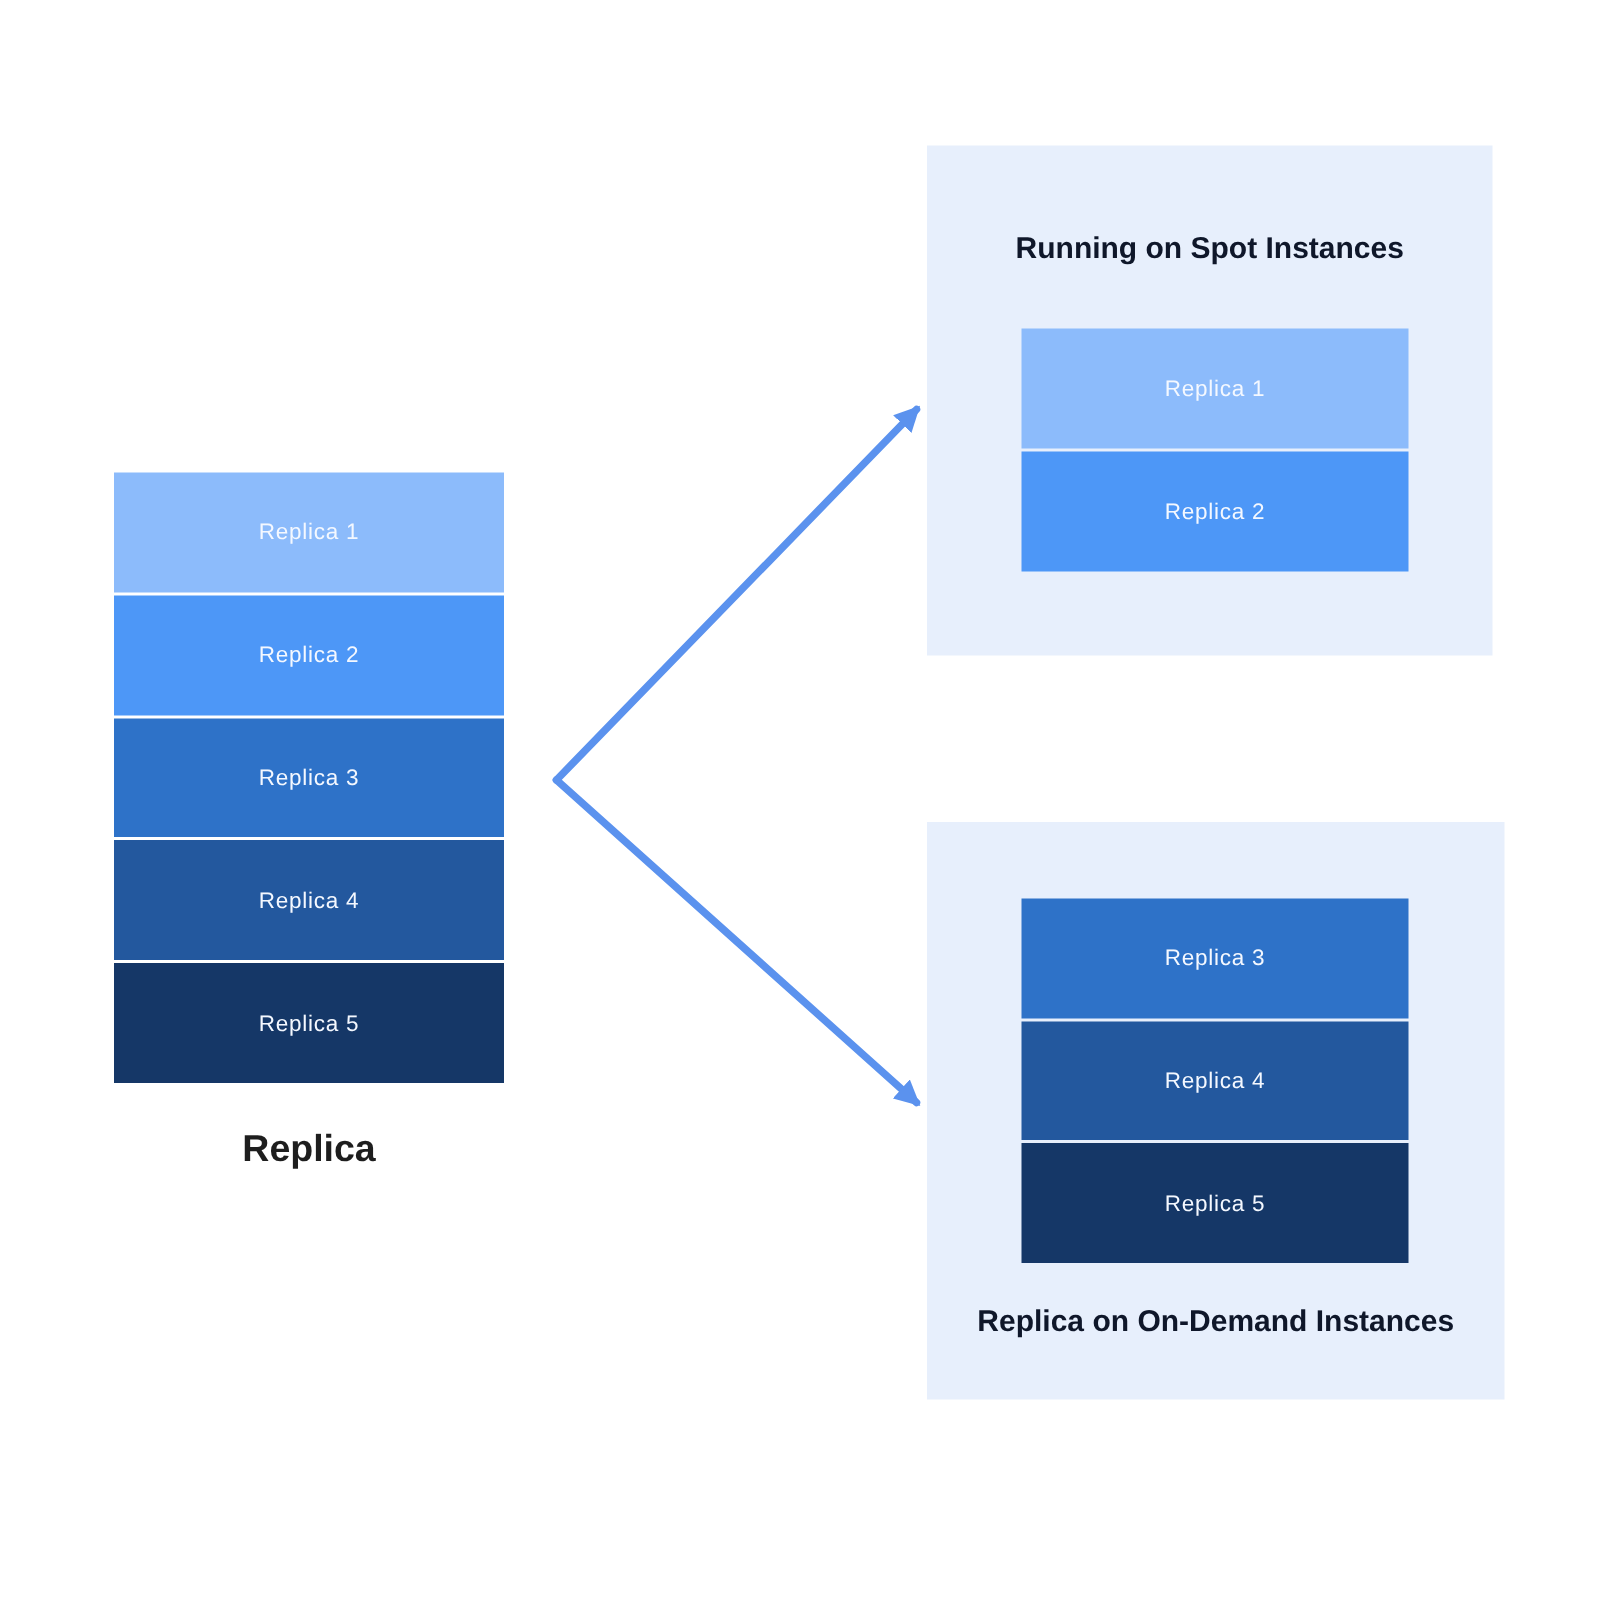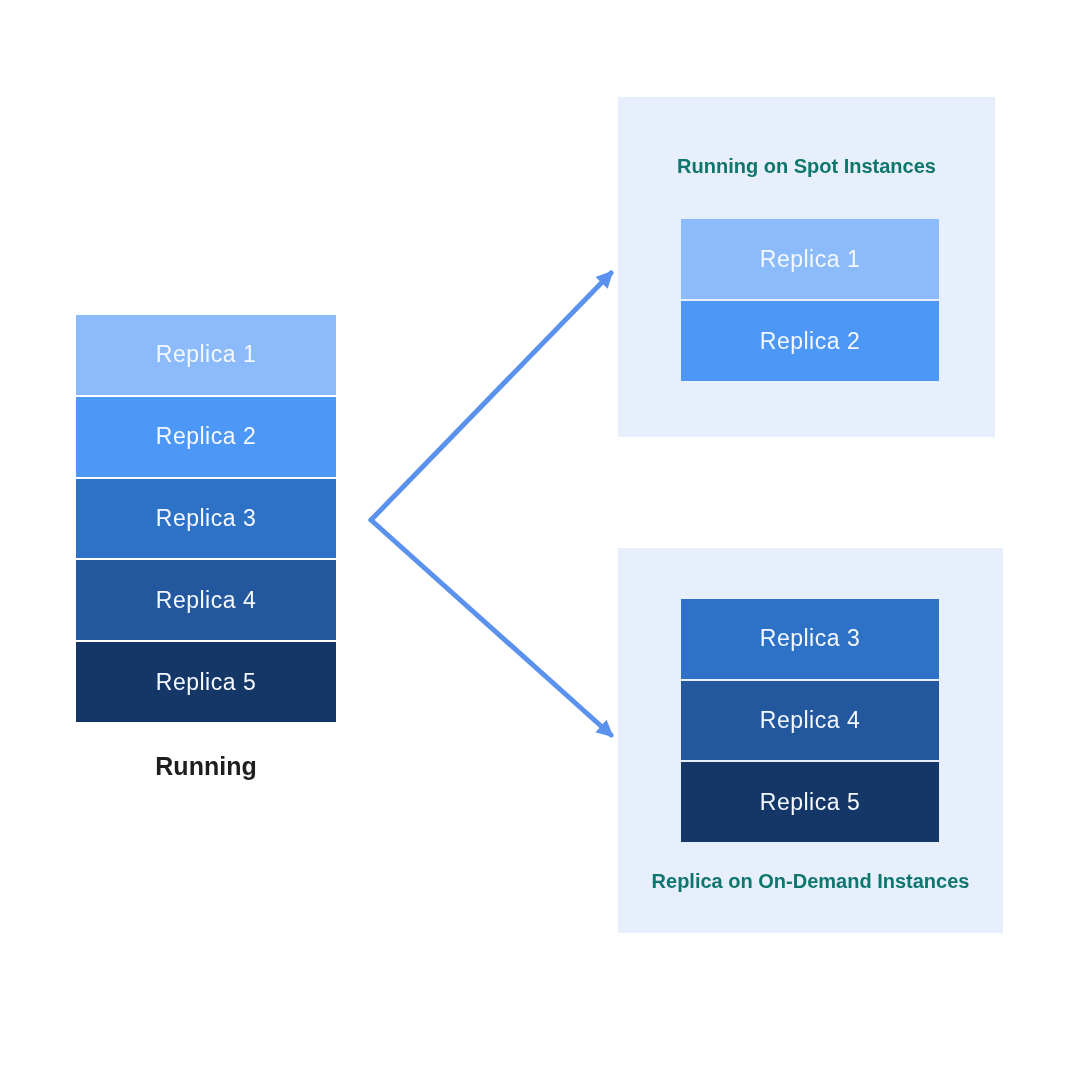--- a/index.html
+++ b/index.html
@@ -26,21 +26,21 @@
     display: flex;
     flex-direction: column;
     gap: 2px;
   }
   .replica-segment {
     flex: 1;
     display: flex;
     align-items: center;
     justify-content: center;
     color: #f4f8ff;
-    font-size: 23px;
+    font-size: 15px;
     font-weight: 400;
     letter-spacing: 0.5px;
   }
   .workload-label {
     position: absolute;
     left: 76px;
     top: 752px;
     width: 260px;
     text-align: center;
     font-size: 25px;
@@ -75,21 +75,21 @@
     width: 385px;
     height: 385px;
   }
   .panel-title {
     position: absolute;
     left: 0;
     width: 100%;
     text-align: center;
     font-size: 20px;
     font-weight: 700;
-    color: #0f766e;
+    color: #0f172a;
   }
   .panel-spot .panel-title { top: 58px; }
   .panel-ondemand .panel-title { top: 322px; }
 
   .panel-stack {
     position: absolute;
     left: 63px;
     width: 258px;
     display: flex;
     flex-direction: column;
@@ -109,21 +109,21 @@
 
 <div id="canvas">
 
   <div class="workload-stack">
     <div class="replica-segment" style="background: rgb(140, 187, 251);">Replica 1</div>
     <div class="replica-segment" style="background: rgb(77, 151, 247);">Replica 2</div>
     <div class="replica-segment" style="background: rgb(46, 114, 200);">Replica 3</div>
     <div class="replica-segment" style="background: rgb(35, 88, 158);">Replica 4</div>
     <div class="replica-segment" style="background: rgb(21, 55, 103);">Replica 5</div>
   </div>
-  <div class="workload-label">Running</div>
+  <div class="workload-label">Replica</div>
 
   <svg class="arrows-svg" viewBox="0 0 1080 1080" xmlns="http://www.w3.org/2000/svg">
     <defs>
       <marker id="arrowhead" viewBox="0 0 10 10" refX="8" refY="5" markerWidth="3.4" markerHeight="3.4" orient="auto">
         <path d="M 0 0 L 10 5 L 0 10 z" style="fill: rgb(91, 146, 238);"></path>
       </marker>
     </defs>
     <line x1="371" y1="520" x2="611" y2="273" stroke-width="5" stroke-linecap="round" marker-end="url(#arrowhead)" style="stroke: rgb(91, 146, 238);"></line>
     <line x1="371" y1="520" x2="611" y2="735" stroke-width="5" stroke-linecap="round" marker-end="url(#arrowhead)" style="stroke: rgb(91, 146, 238);"></line>
   </svg>

